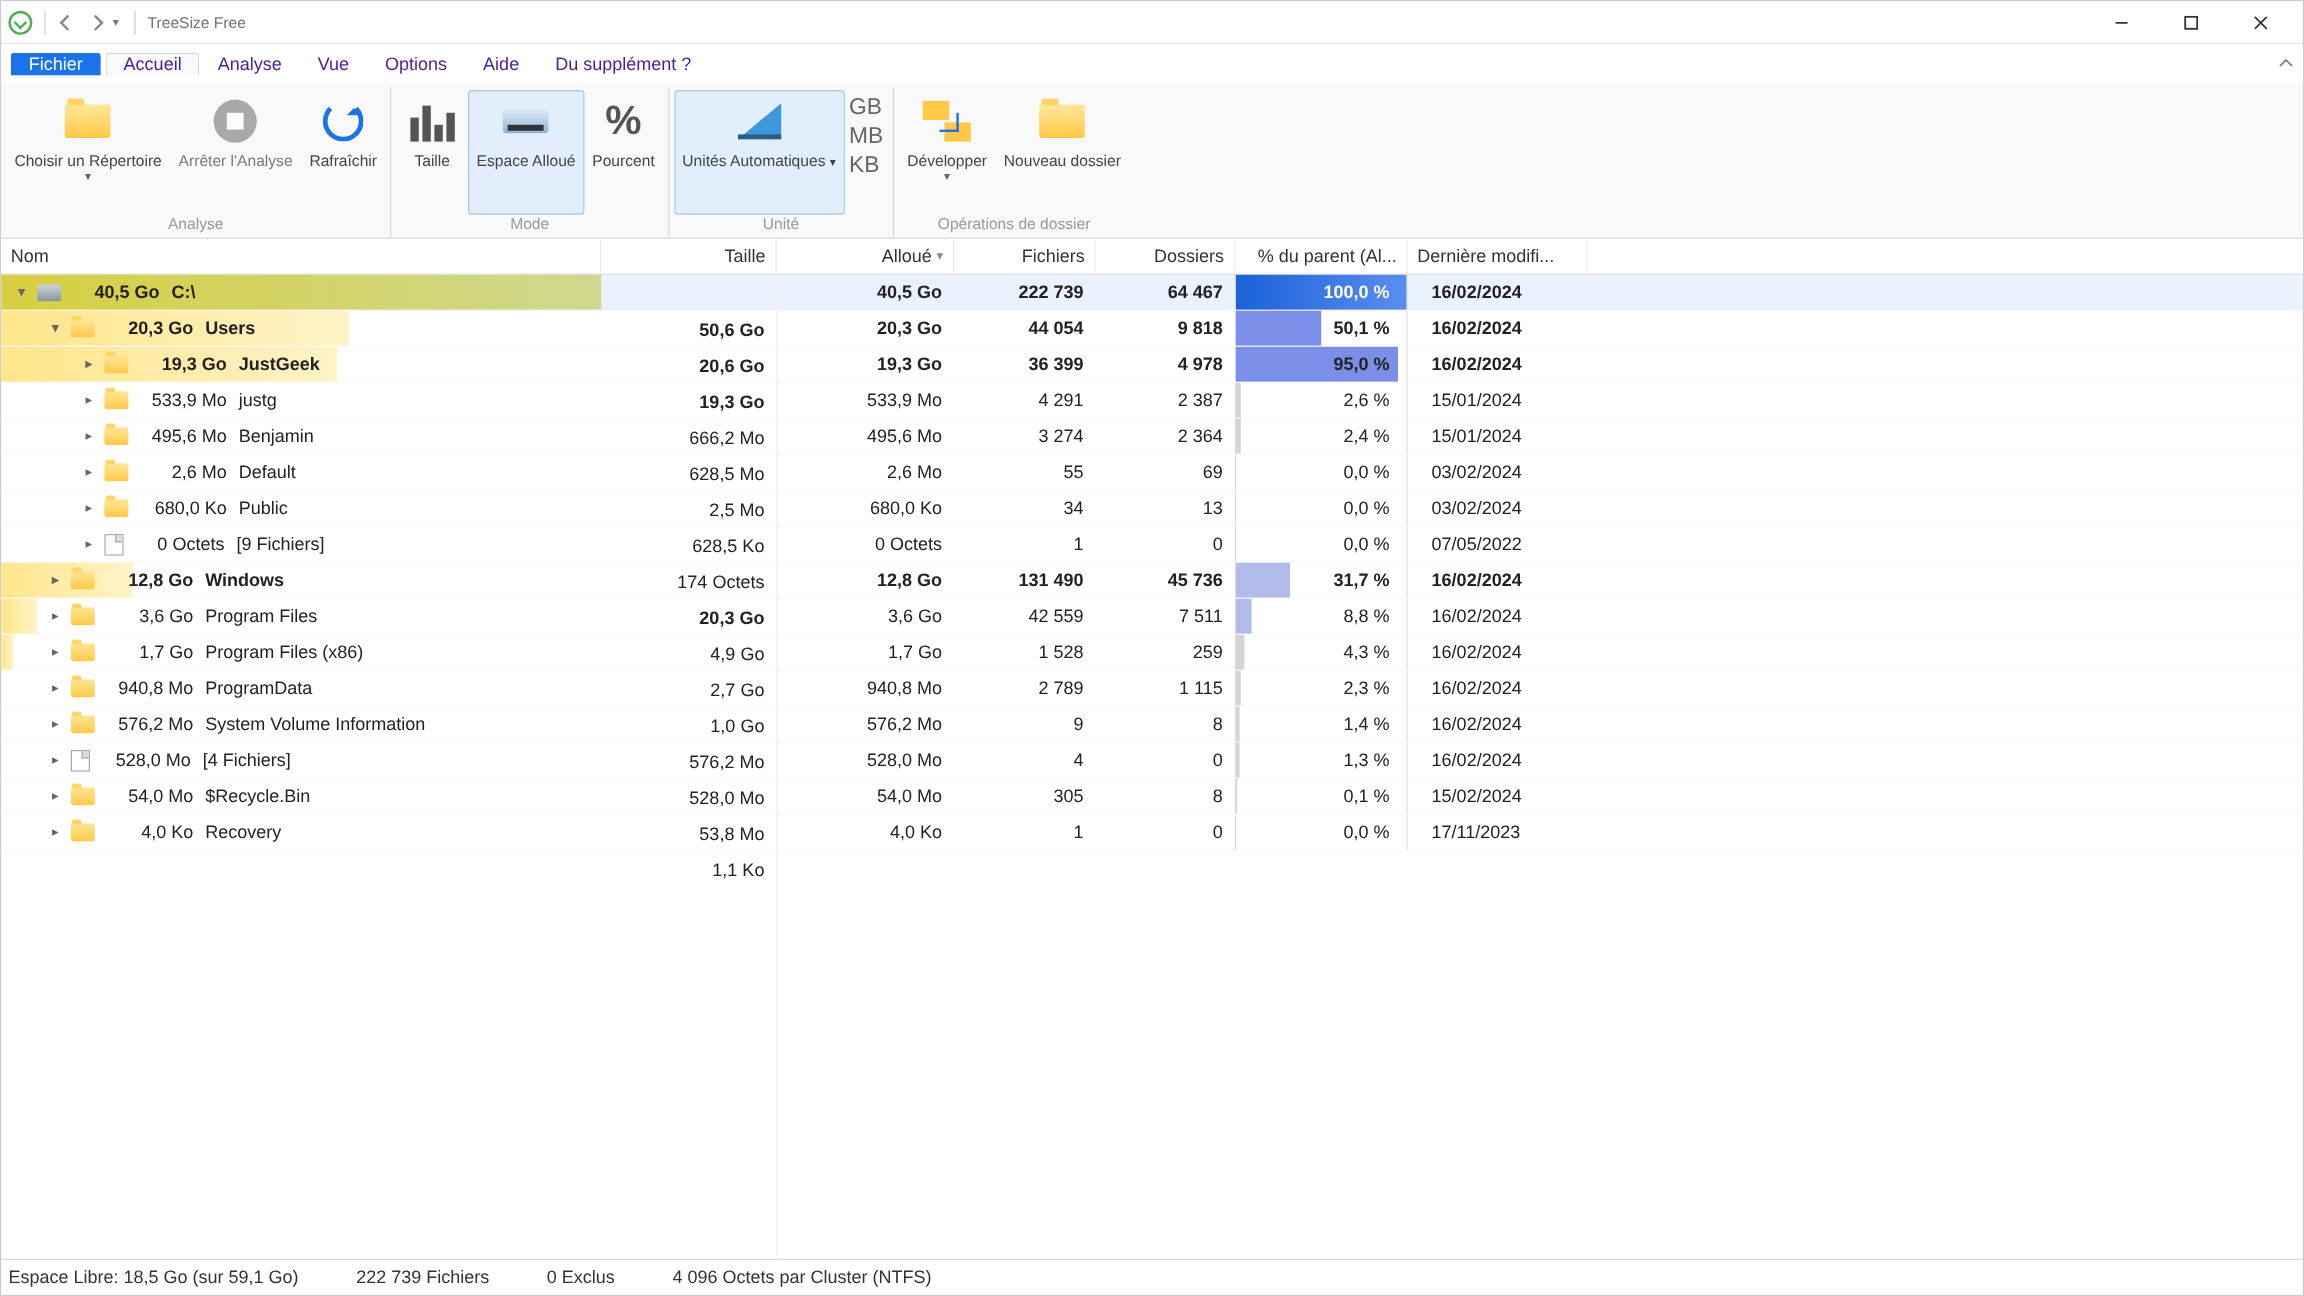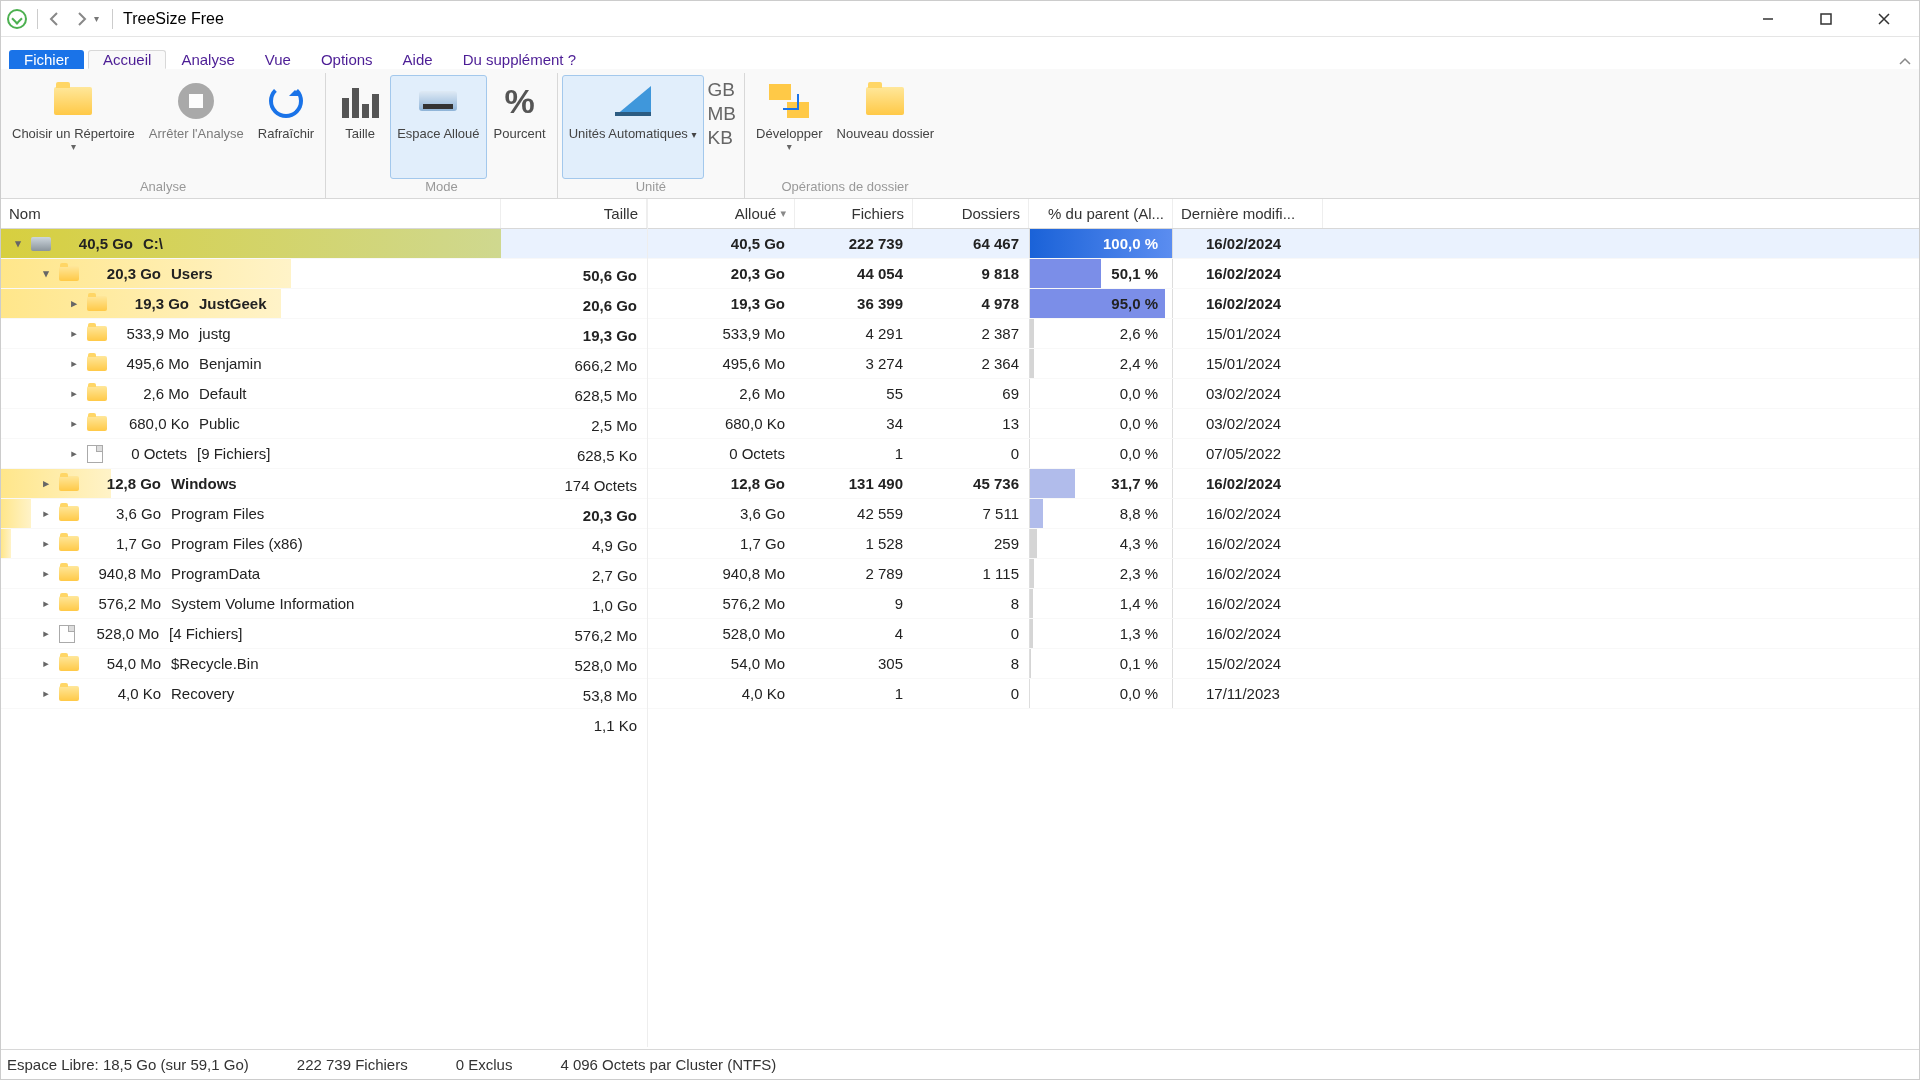--- a/index.html
+++ b/index.html
@@ -5,26 +5,26 @@
 * { margin: 0; padding: 0; box-sizing: border-box; font-family: 'Segoe UI', Tahoma, sans-serif; }
 body { background: #fff; width: 1920px; height: 1080px; position: relative; overflow: hidden; border: 1px solid #ccc; }
 
 
 .titlebar { height: 36px; display: flex; align-items: center; padding: 0 6px; border-bottom: 1px solid #e5e5e5; }
 .app-icon { width: 20px; height: 20px; border: 2px solid #4cb050; border-radius: 50%; position: relative; margin-right: 6px; display:flex; align-items:center; justify-content:center;}
 .app-icon::after { content:''; position:absolute; width:6px; height:6px; border-left:2px solid #4cb050; border-bottom:2px solid #4cb050; transform:rotate(-45deg); top:4px;}
 .tb-sep { width: 1px; height: 20px; background: #ccc; margin: 0 4px; }
 .nav-btn { width: 26px; height: 26px; display: flex; align-items: center; justify-content: center; color: #777; }
 .drop-small { width:14px; color:#777; font-size:10px;}
-.title-text { margin-left: 6px; font-size: 16px; color: #000000; }
+.title-text { margin-left: 6px; font-size: 13px; color: #737373; }
 .win-controls { margin-left: auto; display: flex; }
 .win-btn { width: 58px; height: 36px; display: flex; align-items: center; justify-content: center; font-size: 14px; color: #333; }
 
 
-.menubar { height: 32px; display: flex; align-items: flex-end; padding-left: 8px; background:#fff;}
+.menubar { height: 32px; display: flex; align-items: center; padding-left: 8px; background:#fff;}
 .menu-tab { padding: 0 14px; display: flex; align-items: center; font-size: 15px; color: #4c1d95; border:1px solid transparent; position:relative;}
 .menu-tab.file { background: #1a73e8; color: #fff; border-radius:3px 3px 0 0; margin-right:4px;}
 .menu-tab.active { background: #f9f9f9; border:1px solid #d8d8d8; border-bottom:1px solid #f9f9f9; border-radius:3px 3px 0 0;}
 .ribbon-collapse { margin-left:auto; width:28px; display:flex; align-items:center; justify-content:center; color:#888;}
 
 
 .ribbon { height: 130px; display: flex; border-bottom: 1px solid #d8d8d8; background:#f9f9f9; padding-top:4px;}
 .ribbon-group { display: flex; flex-direction: column; align-items:center; border-right: 1px solid #d8d8d8; padding: 2px 4px 2px 4px;}
 .ribbon-buttons { display:flex; flex:1;}
 .ribbon-btn { display:flex; flex-direction:column; align-items:center; justify-content:flex-start; padding: 4px 6px; min-width:60px; text-align:center; font-size:13px; color:#444; border:1px solid transparent; border-radius:3px;}
@@ -68,21 +68,21 @@
 
 .tree { font-size:15px; color:#222;}
 .row { height:30px; display:flex; align-items:stretch; border-bottom:1px solid #f8f8f8;}
 .row .cell { display:flex; align-items:center;}
 .cn{ width:500px; position:relative;}
 .cs{ width:146px; justify-content:flex-end; padding-right:10px; font-variant-numeric:tabular-nums;margin-top:46px;}
 .ca{ width:148px; justify-content:flex-end; padding-right:10px; font-variant-numeric:tabular-nums;}
 .cf{ width:118px; justify-content:flex-end; padding-right:10px; font-variant-numeric:tabular-nums;}
 .cd{ width:116px; justify-content:flex-end; padding-right:10px; font-variant-numeric:tabular-nums;}
 .cp{ width:144px; position:relative; justify-content:flex-end; padding-right:14px; font-variant-numeric:tabular-nums; border-left:1px solid #ddd; border-right:1px solid #ddd;}
-.cm{ width:150px; padding-left:20px;margin-left:13px;}
+.cm{ width:150px; padding-left:20px;}
 
 .bold{ font-weight:700;}
 .exp-ic{ width:14px; display:inline-flex; justify-content:center; color:#666; font-size:11px;}
 .folder-sm{ width:20px; height:15px; background:linear-gradient(#ffe79a,#ffc947); border-radius:2px; display:inline-block; margin:0 6px; position:relative; flex-shrink:0;}
 .folder-sm::before{content:''; position:absolute; top:-3px; left:1px; width:8px; height:4px; background:#ffd666; border-radius:2px 2px 0 0;}
 .drive-sm{ width:20px; height:14px; background:linear-gradient(#cdd6dd,#8a949c); border-radius:2px; display:inline-block; margin:0 6px; flex-shrink:0;}
 .file-sm{ width:16px; height:18px; background:#fff; border:1px solid #aaa; display:inline-block; margin:0 8px 0 6px; flex-shrink:0; position:relative;}
 .file-sm::after{content:''; position:absolute; top:0; right:0; width:5px; height:5px; background:#ddd; border-left:1px solid #aaa; border-bottom:1px solid #aaa;}
 
 .name-bar{ position:absolute; left:0; top:0; bottom:0; z-index:0;}

